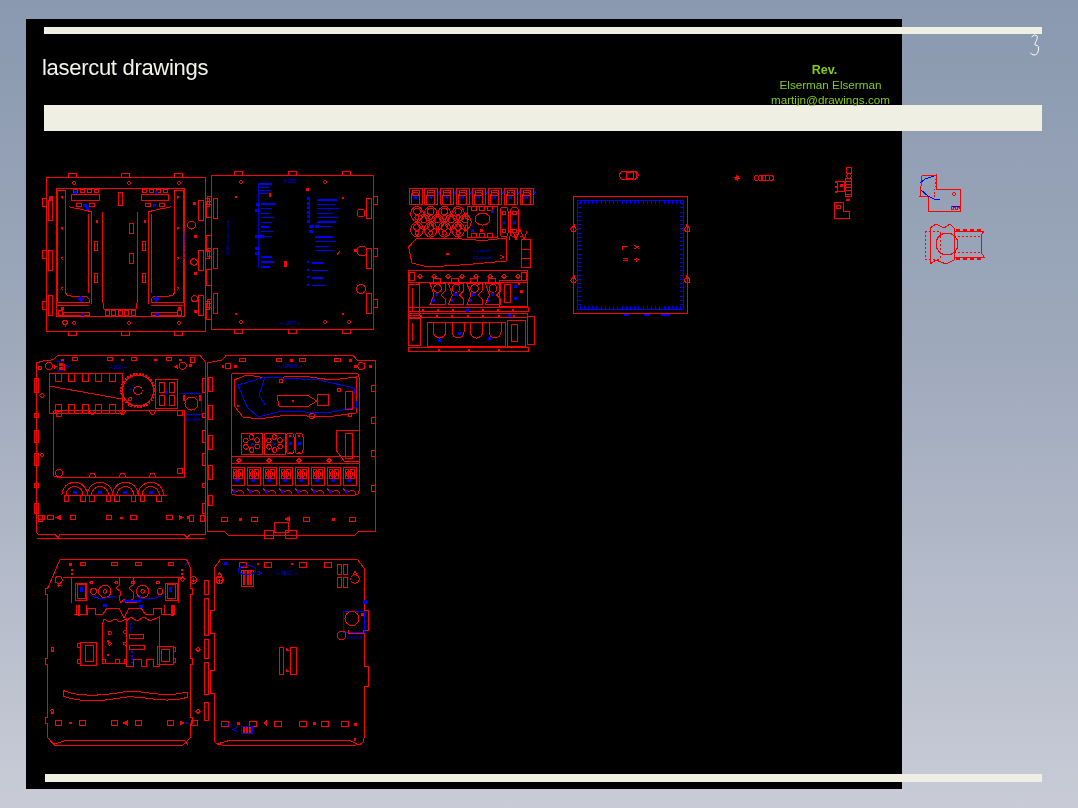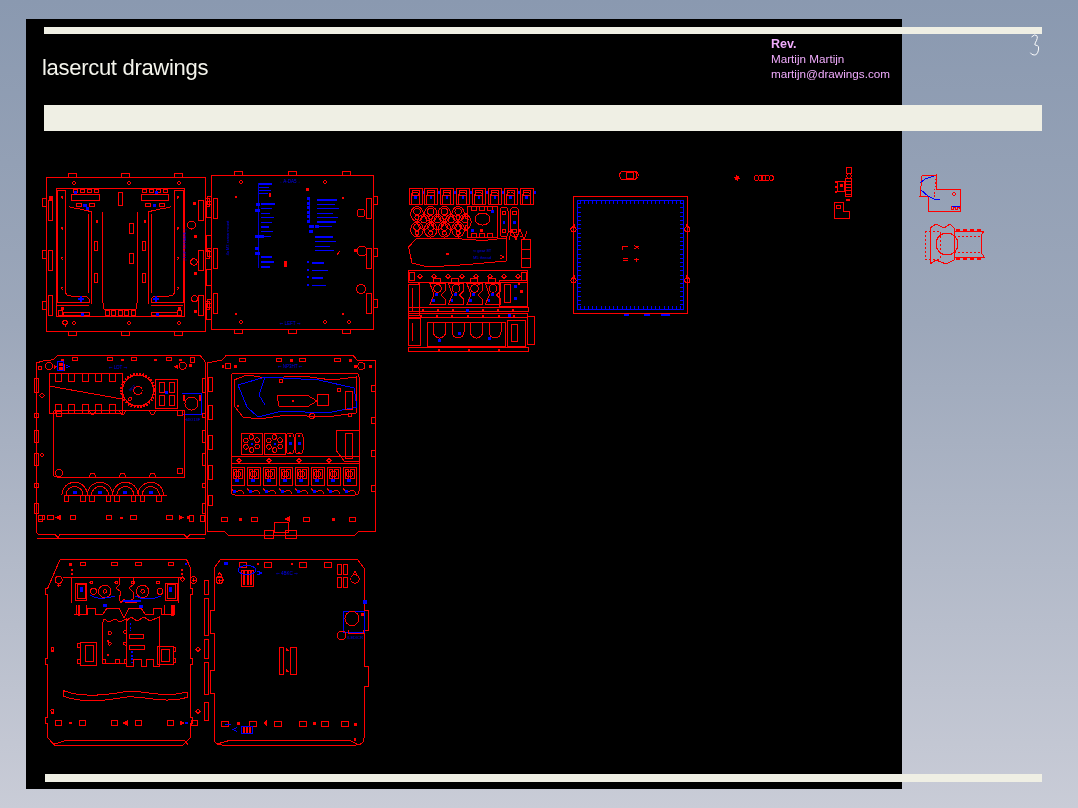--- a/index.html
+++ b/index.html
@@ -1,33 +1,33 @@
 <!DOCTYPE html>
 <html><head>
 <meta charset="utf-8">
 <style>
 html,body{margin:0;padding:0;}
 body{width:1078px;height:808px;background:linear-gradient(180deg,#8a99b0 0%,#9ca7ba 40%,#c9ccd7 100%);font-family:"Liberation Sans",sans-serif;overflow:hidden;}
 .page{position:absolute;left:26px;top:19px;width:876px;height:770px;background:#000;}
 .bar{position:absolute;background:#efefe4;}
 .t1{position:absolute;left:16px;top:36px;color:#f4f4ec;font-size:22px;letter-spacing:-0.3px;}
-.tr{position:absolute;right:12px;top:18px;text-align:left;color:#f0abfc;}
+.tr{position:absolute;right:12px;top:44px;text-align:center;color:#84cc16;}
 .tr .rev{font-weight:bold;font-size:12.5px;padding-right:12px;margin-bottom:1px;}
 .tr .nm{font-size:11.7px;line-height:14.6px;}
 </style>
 </head>
 <body>
 <div class="page">
   <div class="bar" style="left:18px;top:7.5px;width:998px;height:7px;"></div>
   <div class="bar" style="left:18px;top:85.5px;width:998px;height:26px;"></div>
   <div class="bar" style="left:19px;top:754.5px;width:997px;height:8px;"></div>
   <div class="t1">lasercut drawings</div>
   <div class="tr">
       <div class="rev">Rev.</div>
-      <div class="nm">Martijn Martijn</div>
+      <div class="nm">Elserman Elserman</div>
       <div class="nm">martijn@drawings.com</div>
     </div>
   <svg width="1026" height="770" viewBox="26 19 1026 770" style="position:absolute;left:0;top:0" shape-rendering="crispEdges">
   <path d="M1031.5,37 q3.5,-3.5 5.3,-1.3 q1.5,1.9 -1.5,7.1 q-1.4,2.5 0.8,2.5 q3.2,0 2.3,4.8 q-0.9,4.9 -4.1,4.9 q-2.9,0 -3.9,-2.3" fill="none" stroke="#fff" stroke-width="1" shape-rendering="auto"></path>
   <rect x="46" y="177" width="159" height="154" fill="none" stroke="#f00" stroke-width="1"></rect>
 <path d="M68.5,177 L68.5,173 L76.5,173 L76.5,177" fill="none" stroke="#f00" stroke-width="1"></path>
 <path d="M68.5,331 L68.5,335 L76.5,335 L76.5,331" fill="none" stroke="#f00" stroke-width="1"></path>
 <path d="M121.5,177 L121.5,173 L129.5,173 L129.5,177" fill="none" stroke="#f00" stroke-width="1"></path>
 <path d="M121.5,331 L121.5,335 L129.5,335 L129.5,331" fill="none" stroke="#f00" stroke-width="1"></path>
 <path d="M174.5,177 L174.5,173 L182.5,173 L182.5,177" fill="none" stroke="#f00" stroke-width="1"></path>

